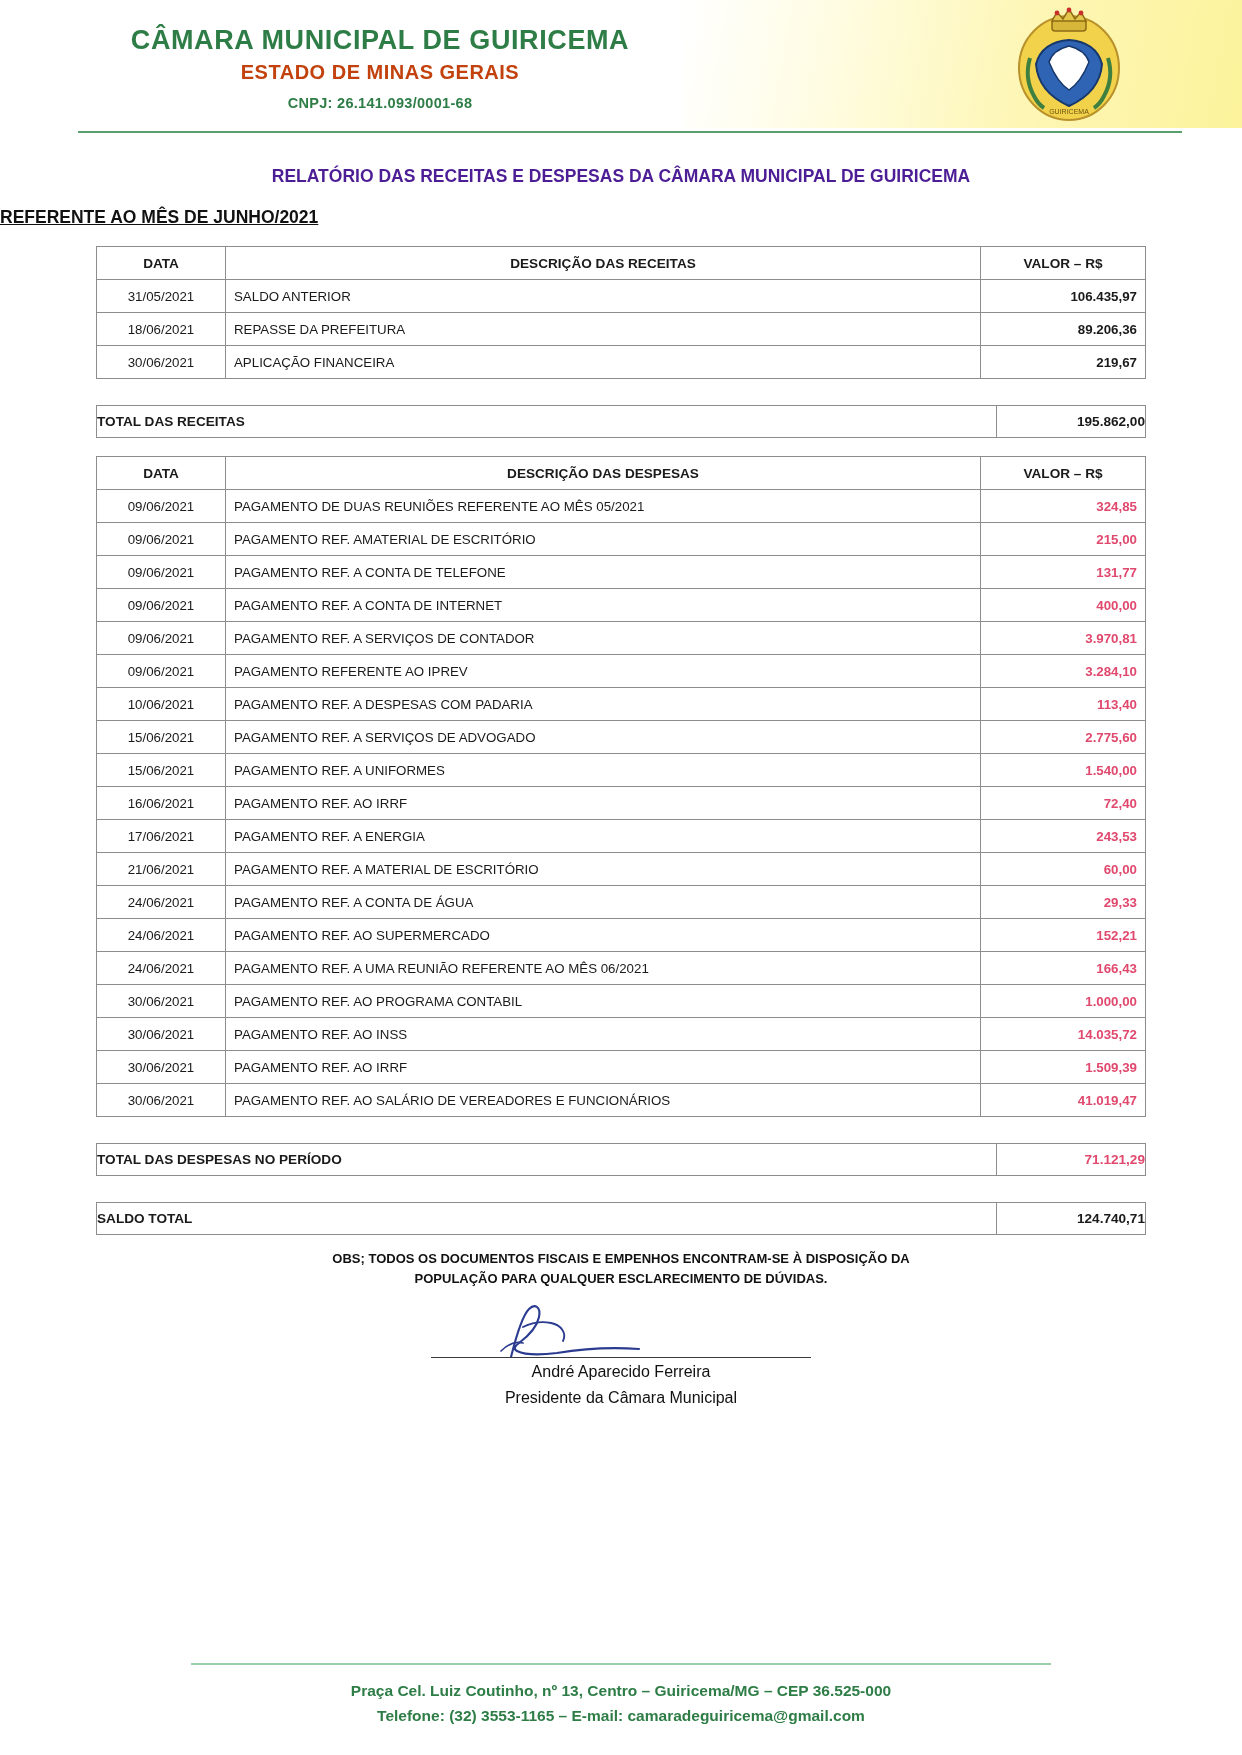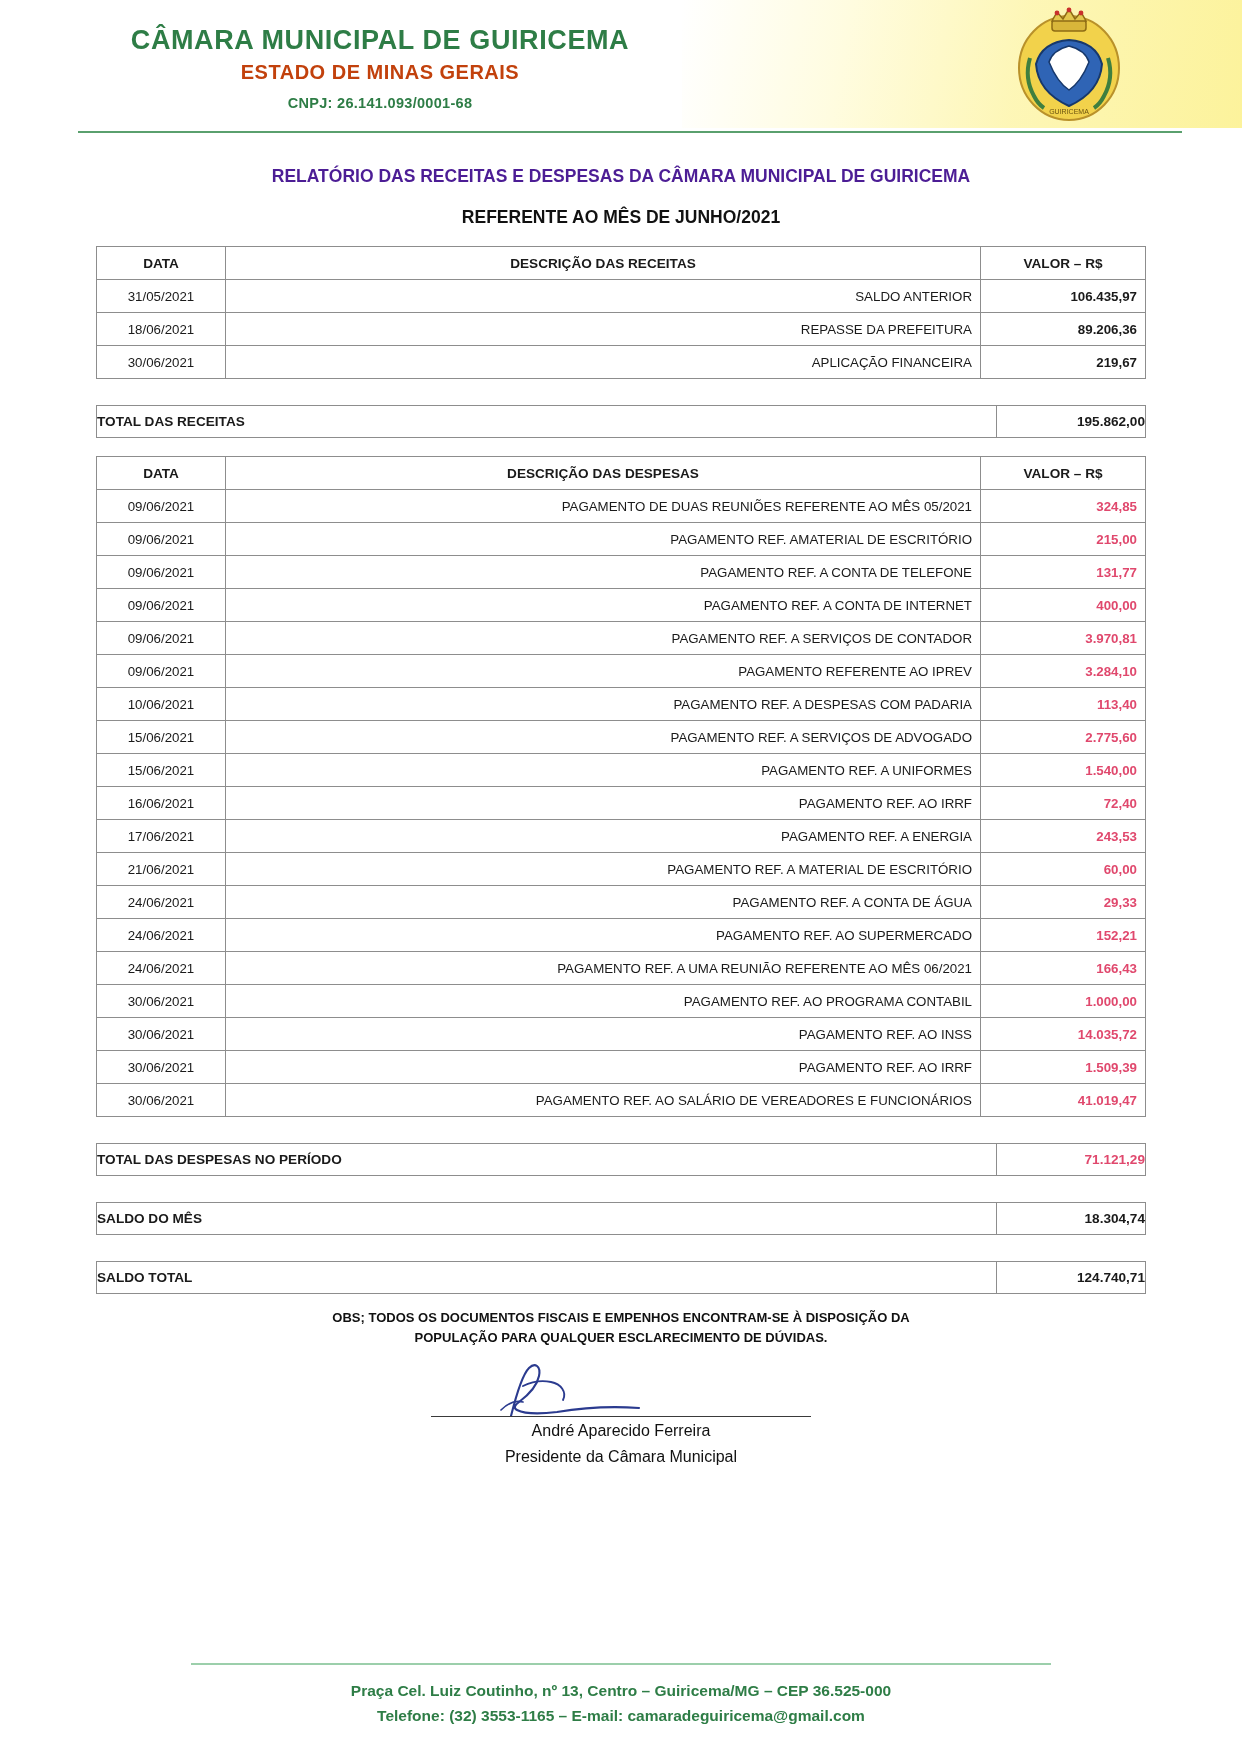--- a/index.html
+++ b/index.html
@@ -75,23 +75,23 @@
 
   
   .doc-title {
     text-align: center;
     font-size: 17.5px;
     font-weight: bold;
     margin-top: 26px;
     color: #4c1d95;
   }
   .doc-subtitle {
-    text-align: center;
     font-size: 17.5px;
     font-weight: bold;
+    text-decoration: underline;
     margin-top: 20px;
     color: #111;
   }
 
   
   .sheet {
     padding: 0 96px 0 96px;
   }
   table.grid {
     width: 100%;
@@ -109,21 +109,21 @@
   table.grid th {
     text-align: center;
     font-weight: bold;
     font-size: 13.6px;
   }
   .col-date   { width: 112px; text-align: center; }
   .col-desc   { }
   .col-value  { width: 148px; text-align: right; font-weight: bold; }
 
   td.col-date { text-align: center; }
-  td.col-desc { text-align: right; }
+  td.col-desc { text-align: left; }
   td.col-value { text-align: right; font-weight: bold; }
 
   .expense-value { color: #e0486d; }
 
   
   table.summary {
     width: 100%;
     border-collapse: collapse;
     table-layout: fixed;
     margin-top: 26px;
@@ -384,28 +384,20 @@
 
   <table class="summary">
     <tbody>
         <tr>
       <td class="label">TOTAL DAS DESPESAS NO PERÍODO</td>
       <td class="value expense-value">71.121,29</td>
     </tr>
   </tbody>
     </table>
 
-  <table class="summary">
-    <tbody>
-        <tr>
-      <td class="label">SALDO DO MÊS</td>
-      <td class="value">18.304,74</td>
-    </tr>
-  </tbody>
-    </table>
 
   <table class="summary">
     <tbody>
         <tr>
       <td class="label">SALDO TOTAL</td>
       <td class="value">124.740,71</td>
     </tr>
   </tbody>
     </table>
 

